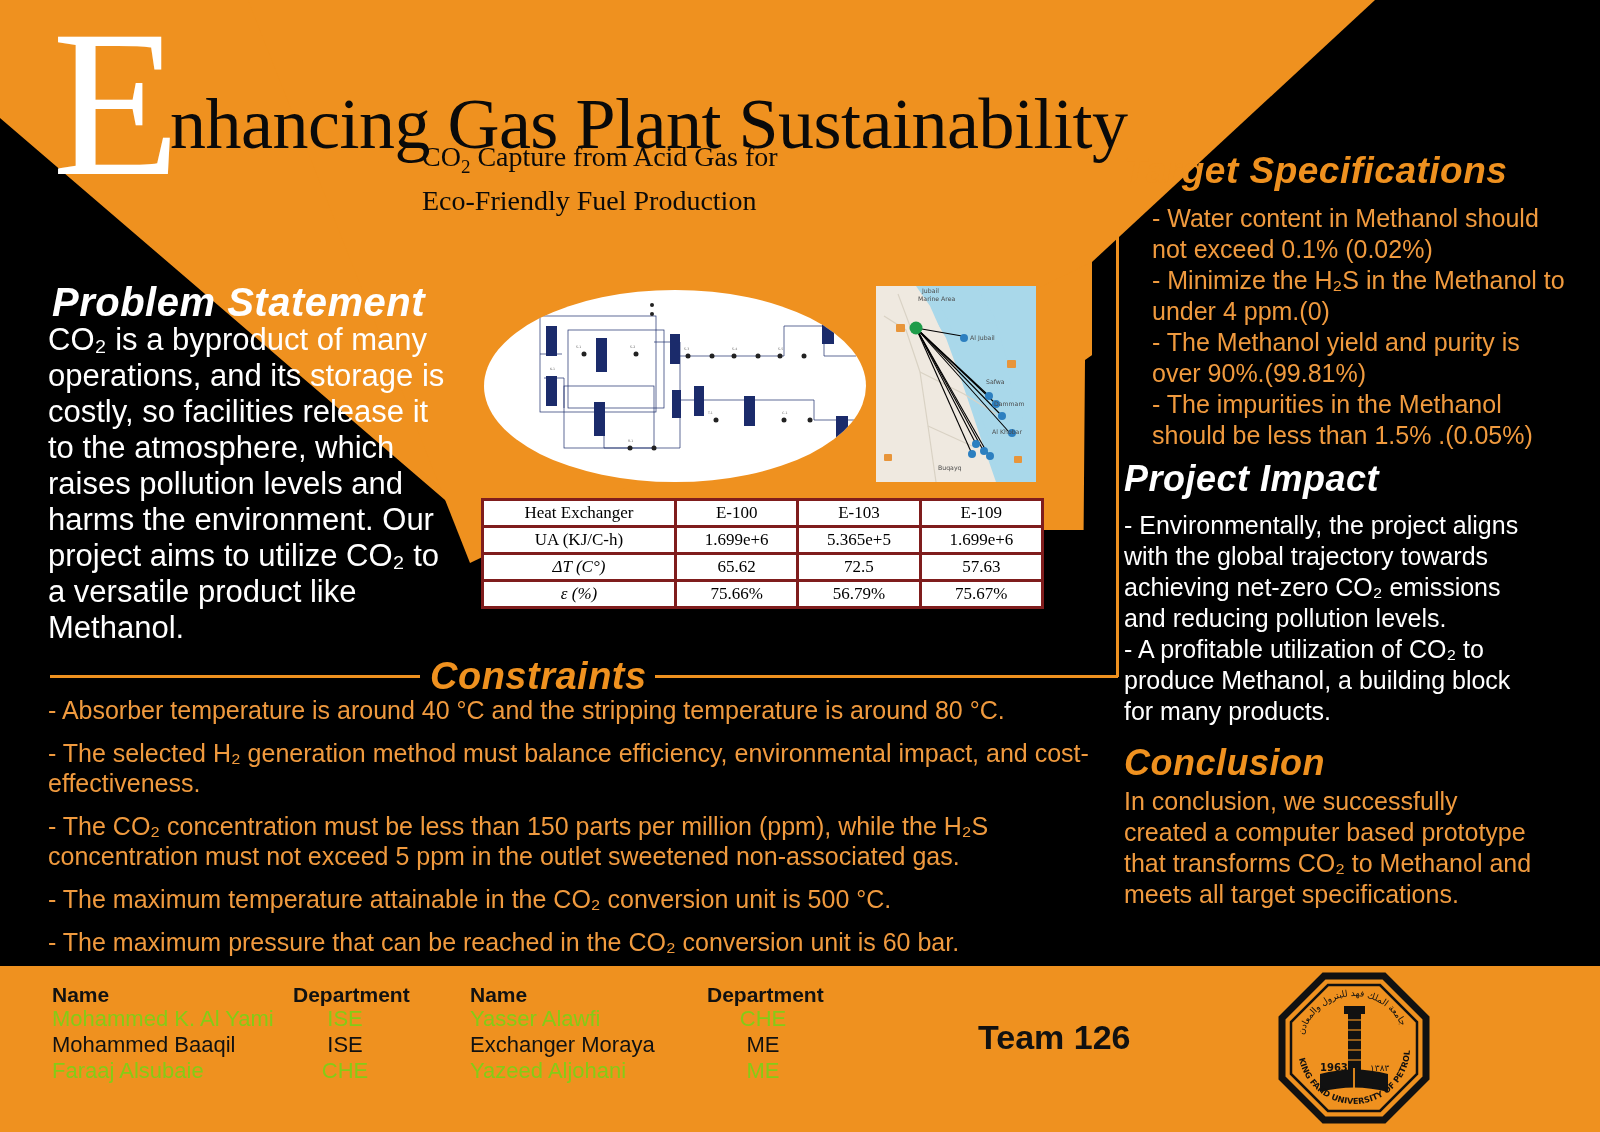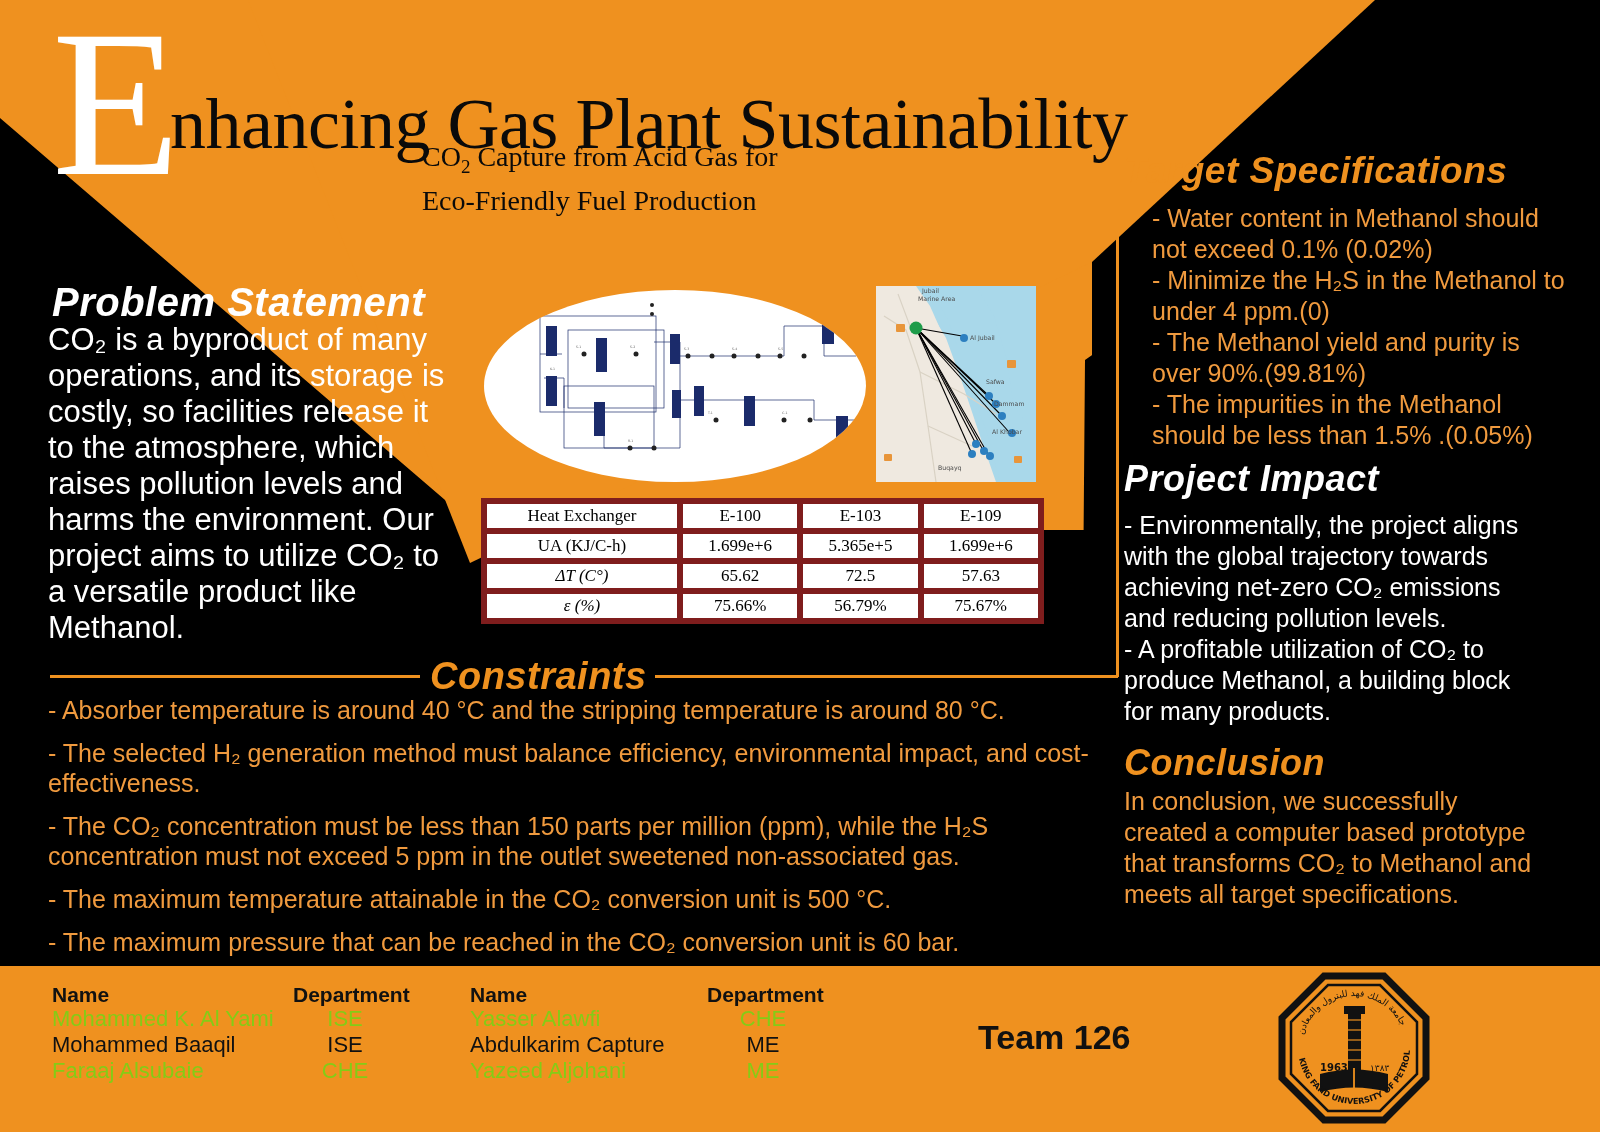--- a/index.html
+++ b/index.html
@@ -115,21 +115,21 @@
 
   
   #hx-table{
     position:absolute;left:481px;top:498px;width:563px;
     border-collapse:collapse;
     background:#FFFFFF;
     font-family:"Liberation Serif",serif;
     font-size:17px;
   }
   #hx-table td{
-    border:6px solid #7f1d1d;
+    border:3px solid #7f1d1d;
     text-align:center;
     padding:2px 20px;
     color:#000;
     height:18px;
   }
   #hx-table td:first-child{width:150px;}
   .ital{font-style:italic;}
 
   
   #constraints-heading{
@@ -371,21 +371,21 @@
       <div class="ft-black">Mohammed Baaqil</div>
       <div class="ft-white">Faraaj Alsubaie</div>
     </div>
   <div class="ft-cell" id="left-depts" style="left:320px;top:1006px;text-align:center;width:50px;">
       <div class="ft-white">ISE</div>
       <div class="ft-black">ISE</div>
       <div class="ft-white">CHE</div>
     </div>
   <div class="ft-cell" id="right-names" style="left:470px;top:1006px;">
       <div class="ft-white">Yasser Alawfi</div>
-      <div class="ft-black">Abdulkarim Capture</div>
+      <div class="ft-black">Exchanger Moraya</div>
       <div class="ft-white">Yazeed Aljohani</div>
     </div>
   <div class="ft-cell" id="right-depts" style="left:738px;top:1006px;text-align:center;width:50px;">
       <div class="ft-white">CHE</div>
       <div class="ft-black">ME</div>
       <div class="ft-white">ME</div>
     </div>
 
   <div id="team-label">Team 126</div>
 

